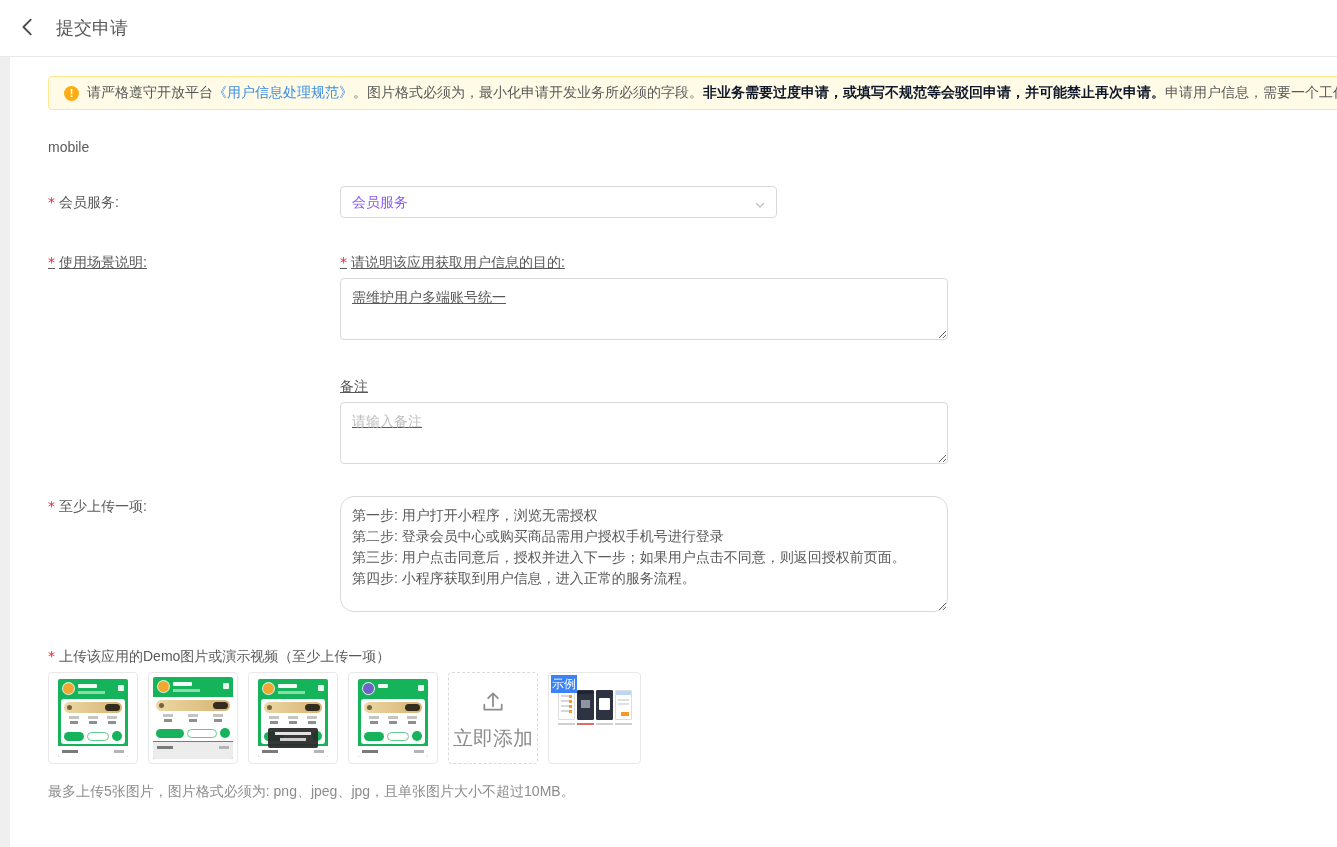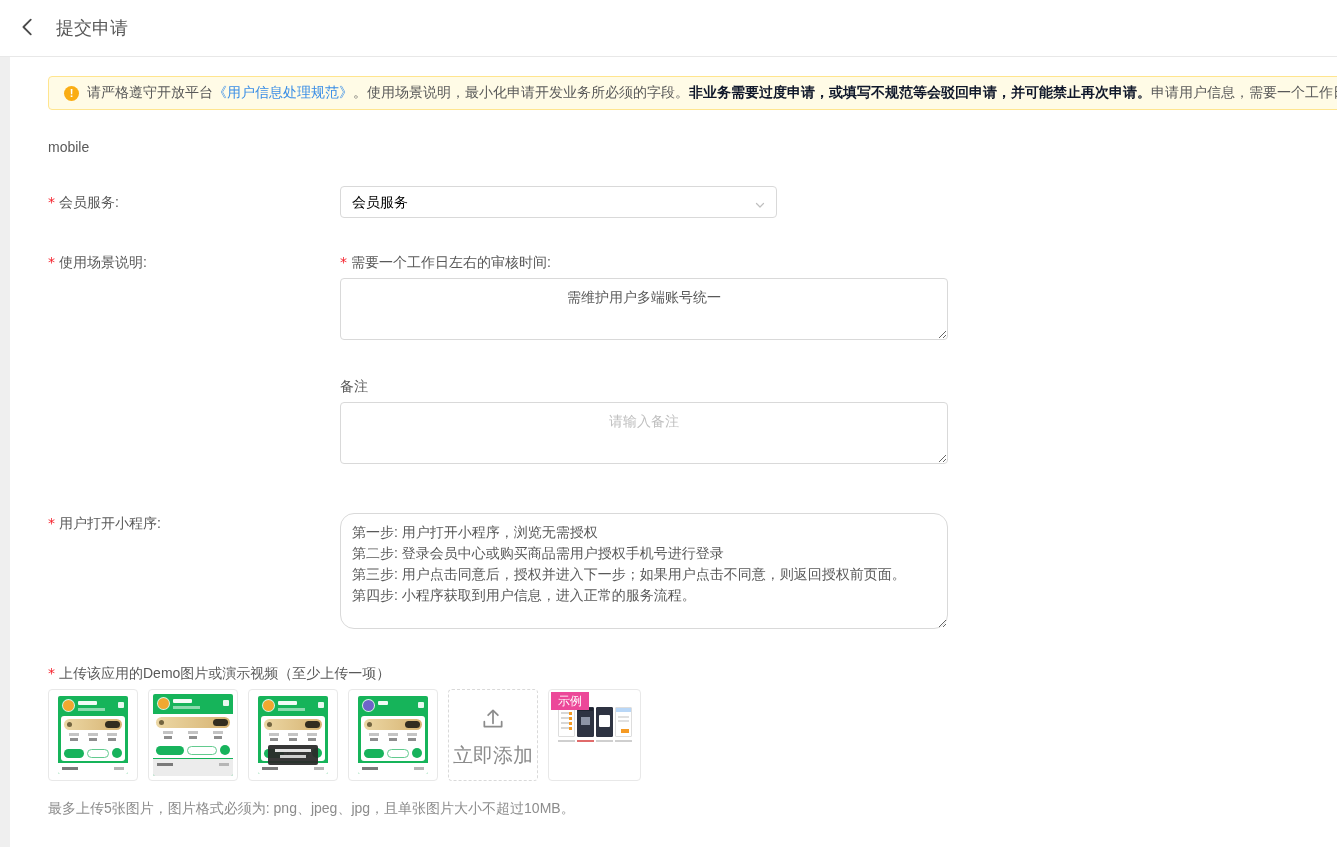--- a/index.html
+++ b/index.html
@@ -49,44 +49,44 @@
 
   
   .form-row { display: flex; align-items: flex-start; }
   .label-col { width: 292px; flex: none; line-height: 20px; color: #595959; }
   .content-col { line-height: 20px; }
   .req { color: #f5222d; margin-right: 4px; font-family: "DejaVu Sans", sans-serif; }
 
   .row-field   { margin-bottom: 29px; }
   .row-scene   { margin-bottom: 34px; }
   .row-scene .label-col { padding-top: 6px; }
-  .row-desc    { margin-bottom: 49px; }
+  .row-desc    { margin-bottom: 32px; text-decoration: underline; }
   .row-flow    { margin-bottom: 34px; }
 
   .sub-label { line-height: 20px; color: #595959; }
   .mb6 { margin-bottom: 6px; }
   .mb3 { margin-bottom: 3px; }
 
   
   .select {
     width: 437px; height: 32px; border: 1px solid #d9d9d9; border-radius: 4px;
     background: #fff; position: relative; cursor: pointer;
-    display: flex; align-items: center; padding: 0 30px 0 11px; color: #000000;
+    display: flex; align-items: center; padding: 0 30px 0 11px; color: #8b5cf6;
   }
   .select .chev { position: absolute; right: 10px; top: 9px; }
 
   
   textarea {
     display: block; width: 608px; border: 1px solid #d9d9d9; border-radius: 4px;
     padding: 8px 11px; font-family: "Liberation Sans", "DejaVu Sans", sans-serif;
     font-size: 14px; line-height: 21px; color: #595959; outline: none;
     background: #fff;
   }
   textarea::placeholder { color: #bfbfbf; }
-  .ta-small { height: 62px; text-align: center; }
+  .ta-small { height: 62px; }
   .ta-large { height: 116px; border-radius: 14px; }
   .remark-group { margin-top: 36px; }
 
   
   .thumbs { display: flex; gap: 10px; margin-top: 6px; }
   .thumb {
     width: 90px; height: 92px; border: 1px solid #e8e8e8; border-radius: 4px;
     background: #fff; display: flex; align-items: center; justify-content: center;
     cursor: pointer; position: relative; overflow: hidden;
   }
@@ -126,21 +126,21 @@
   .v2 .ma-foot { height: 17px; background: #ececec; }
   .ma-foot i { position: absolute; left: 4px; top: 4px; width: 16px; height: 3px; background: #7a7a7a; }
   .ma-foot b { position: absolute; right: 4px; top: 4px; width: 10px; height: 3px; background: #b5b5b5; }
   .ma-toast { position: absolute; left: 10px; right: 10px; bottom: 9px; height: 20px;
               background: rgba(42,42,42,.94); border-radius: 2px; z-index: 2; }
   .ma-toast i { position: absolute; left: 7px; right: 7px; top: 4px; height: 3px; background: #e3e3e3; }
   .ma-toast b { position: absolute; left: 12px; right: 12px; top: 10px; height: 3px; background: #cfcfcf; }
 
   
   .ex-badge { position: absolute; top: 2px; left: 2px; z-index: 3;
-              background: #ec4899; color: #fff; font-size: 12px; line-height: 18px; padding: 0 7px; }
+              background: #3b82f6; color: #fff; font-size: 12px; line-height: 18px; padding: 0 1px; }
   .ex-body { margin-top: 17px; }
   .ex-row { display: flex; gap: 2px; justify-content: center; }
   .ex-col { display: flex; flex-direction: column; align-items: center; }
   .phone { width: 17px; height: 30px; border: 1px solid #ddd; border-radius: 1px; background: #fff; position: relative; overflow: hidden; }
   .phone.dark { background: #2e3342; border-color: #2e3342; }
   .p1 i { position: absolute; left: 2px; top: 4px; width: 8px; height: 2px; background: #d8d8d8;
           box-shadow: 0 5px 0 #d8d8d8, 0 10px 0 #d8d8d8, 0 15px 0 #d8d8d8; }
   .p1 b { position: absolute; right: 2px; top: 4px; width: 3px; height: 3px; background: #f59a23;
           box-shadow: 0 5px 0 #f59a23, 0 10px 0 #f59a23, 0 15px 0 #f59a23; }
   .p2 i { position: absolute; left: 3px; right: 3px; top: 9px; height: 8px; background: #8d94a6; }
@@ -164,21 +164,21 @@
         </svg>
     </span>
   </button>
   <h1 class="page-title">提交申请</h1>
 </header>
 
 <main class="panel">
 
   <div class="alert">
     <span class="alert-icon">!</span>
-    <span class="alert-text"><span>请严格遵守开放平台</span><a>《用户信息处理规范》</a><span>。使用场景说明，最小化申请开发业务所必须的字段。</span><b>非业务需要过度申请，或填写不规范等会驳回申请，并可能禁止再次申请。</b><span>申请用户信息，需要一个工作日左右的审核时间，请耐</span></span>
+    <span class="alert-text"><span>请严格遵守开放平台</span><a>《用户信息处理规范》</a><span>。图片格式必须为，最小化申请开发业务所必须的字段。</span><b>非业务需要过度申请，或填写不规范等会驳回申请，并可能禁止再次申请。</b><span>申请用户信息，需要一个工作日左右的审核时间，请耐</span></span>
   </div>
 
   <div class="form-row row-field">
     <div class="content-col">mobile</div>
   </div>
 
   <div class="form-row row-scene">
     <div class="label-col">
       <span class="req">*</span><span>会员服务:</span>
     </div>
@@ -193,34 +193,34 @@
       </div>
     </div>
   </div>
 
   <div class="form-row row-desc">
     <div class="label-col">
       <span class="req">*</span><span>使用场景说明:</span>
     </div>
     <div class="content-col">
       <div class="sub-label mb6">
-        <span class="req">*</span><span>需要一个工作日左右的审核时间:</span>
+        <span class="req">*</span><span>请说明该应用获取用户信息的目的:</span>
       </div>
       <textarea class="ta-small" style="">需维护用户多端账号统一</textarea>
 
       <div class="remark-group">
         <div class="sub-label mb6">备注</div>
         <textarea class="ta-small" placeholder="请输入备注" style=""></textarea>
       </div>
     </div>
   </div>
 
   <div class="form-row row-flow">
     <div class="label-col">
-      <span class="req">*</span><span>用户打开小程序:</span>
+      <span class="req">*</span><span>至少上传一项:</span>
     </div>
     <div class="content-col">
       <textarea class="ta-large" style="">第一步: 用户打开小程序，浏览无需授权
 第二步: 登录会员中心或购买商品需用户授权手机号进行登录
 第三步: 用户点击同意后，授权并进入下一步；如果用户点击不同意，则返回授权前页面。
 第四步: 小程序获取到用户信息，进入正常的服务流程。</textarea>
     </div>
   </div>
 
   <div class="form-row row-upload">

